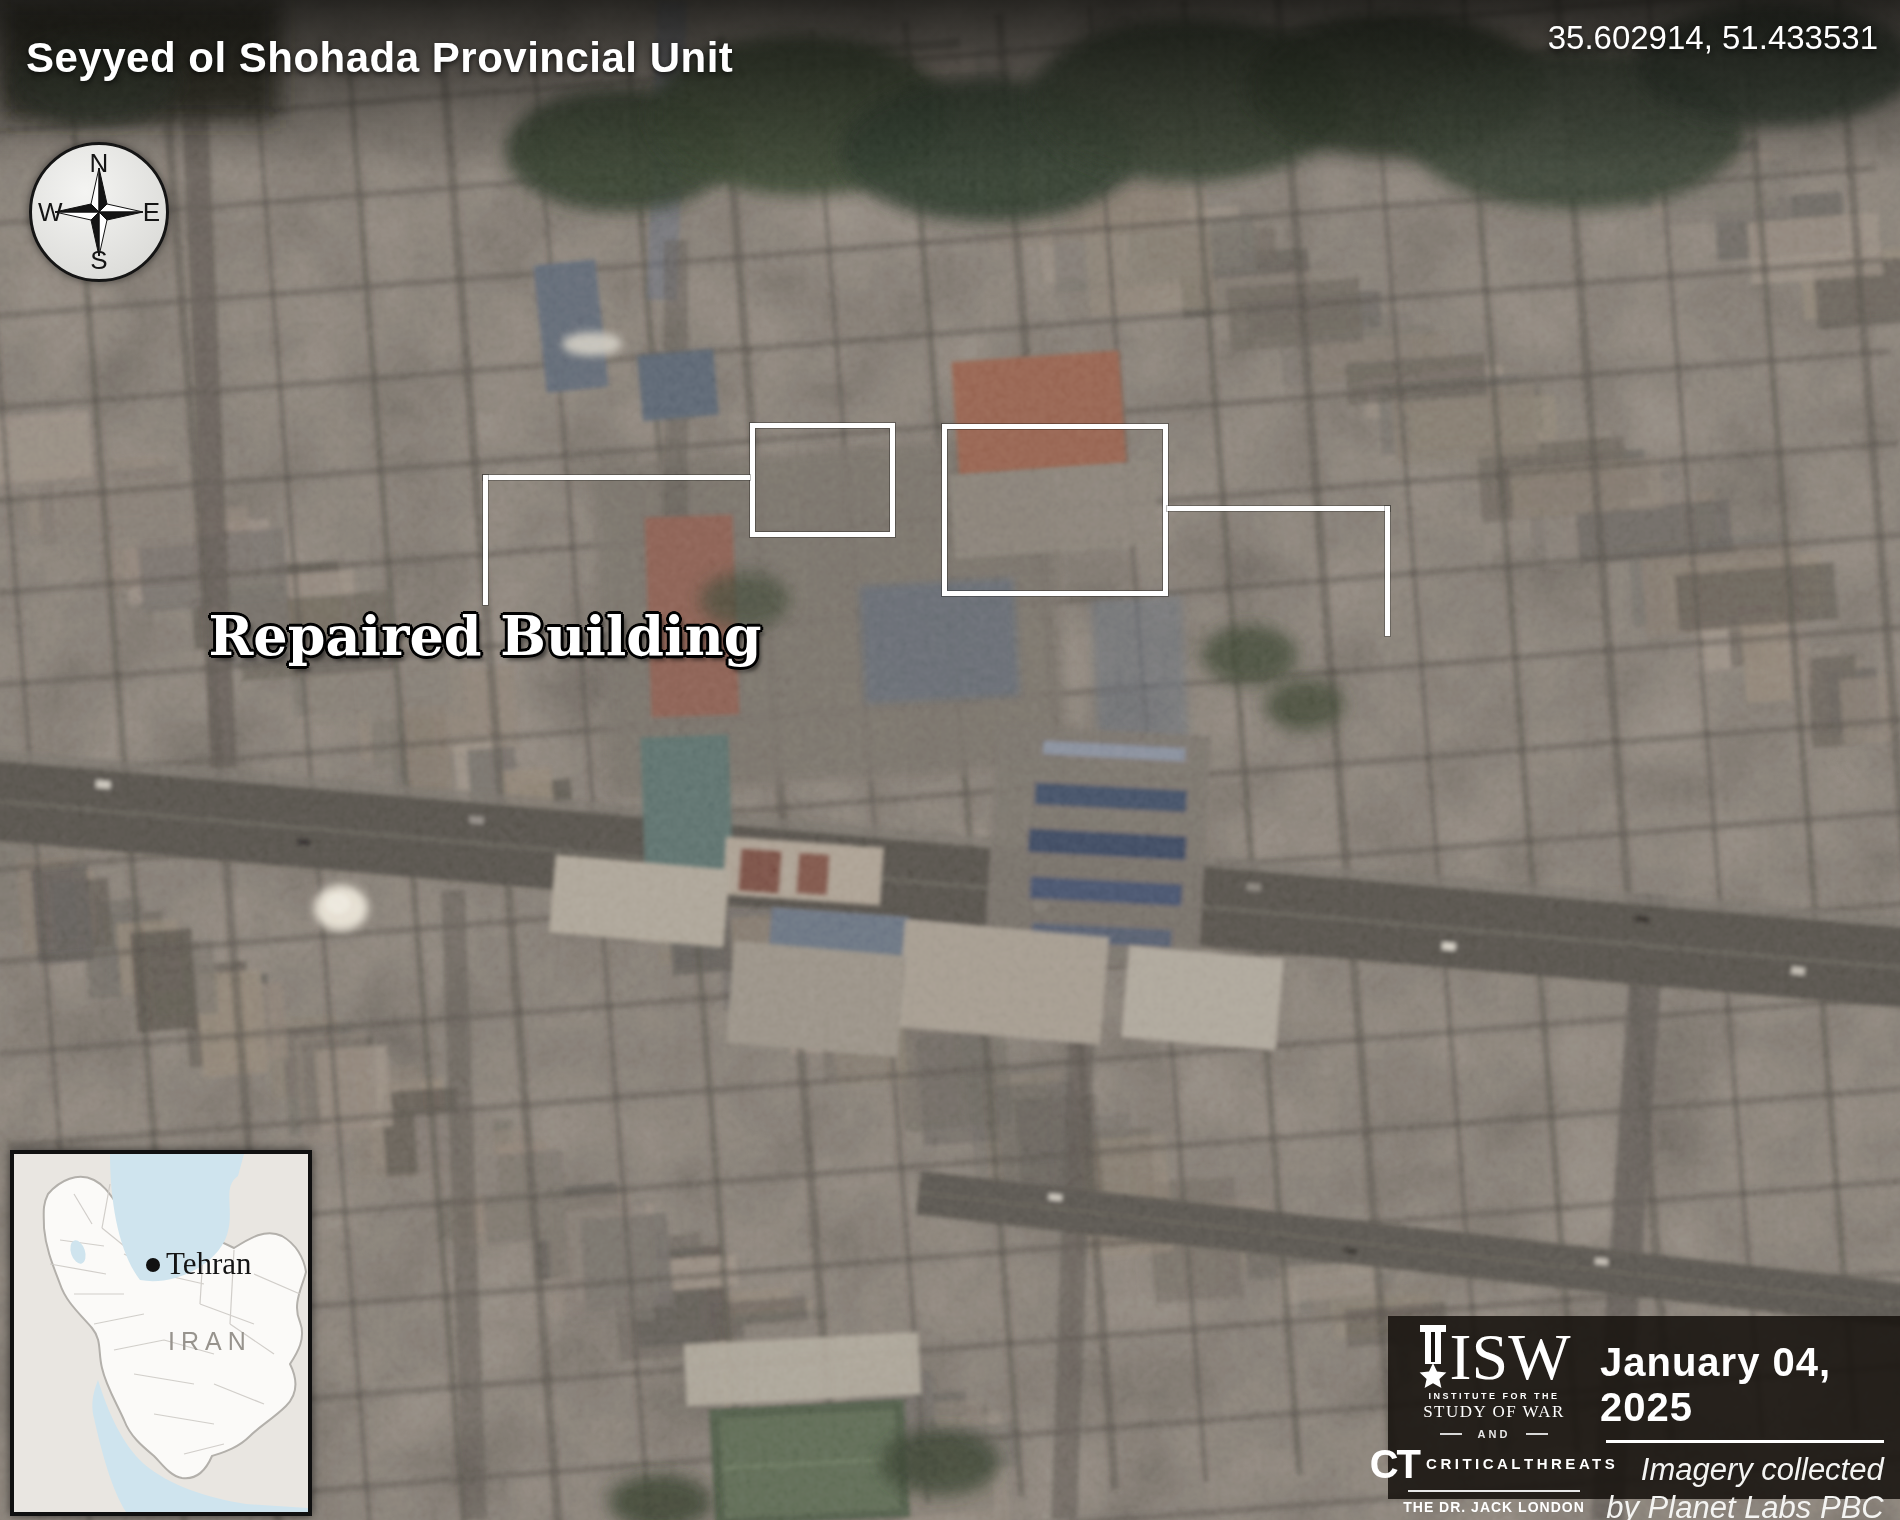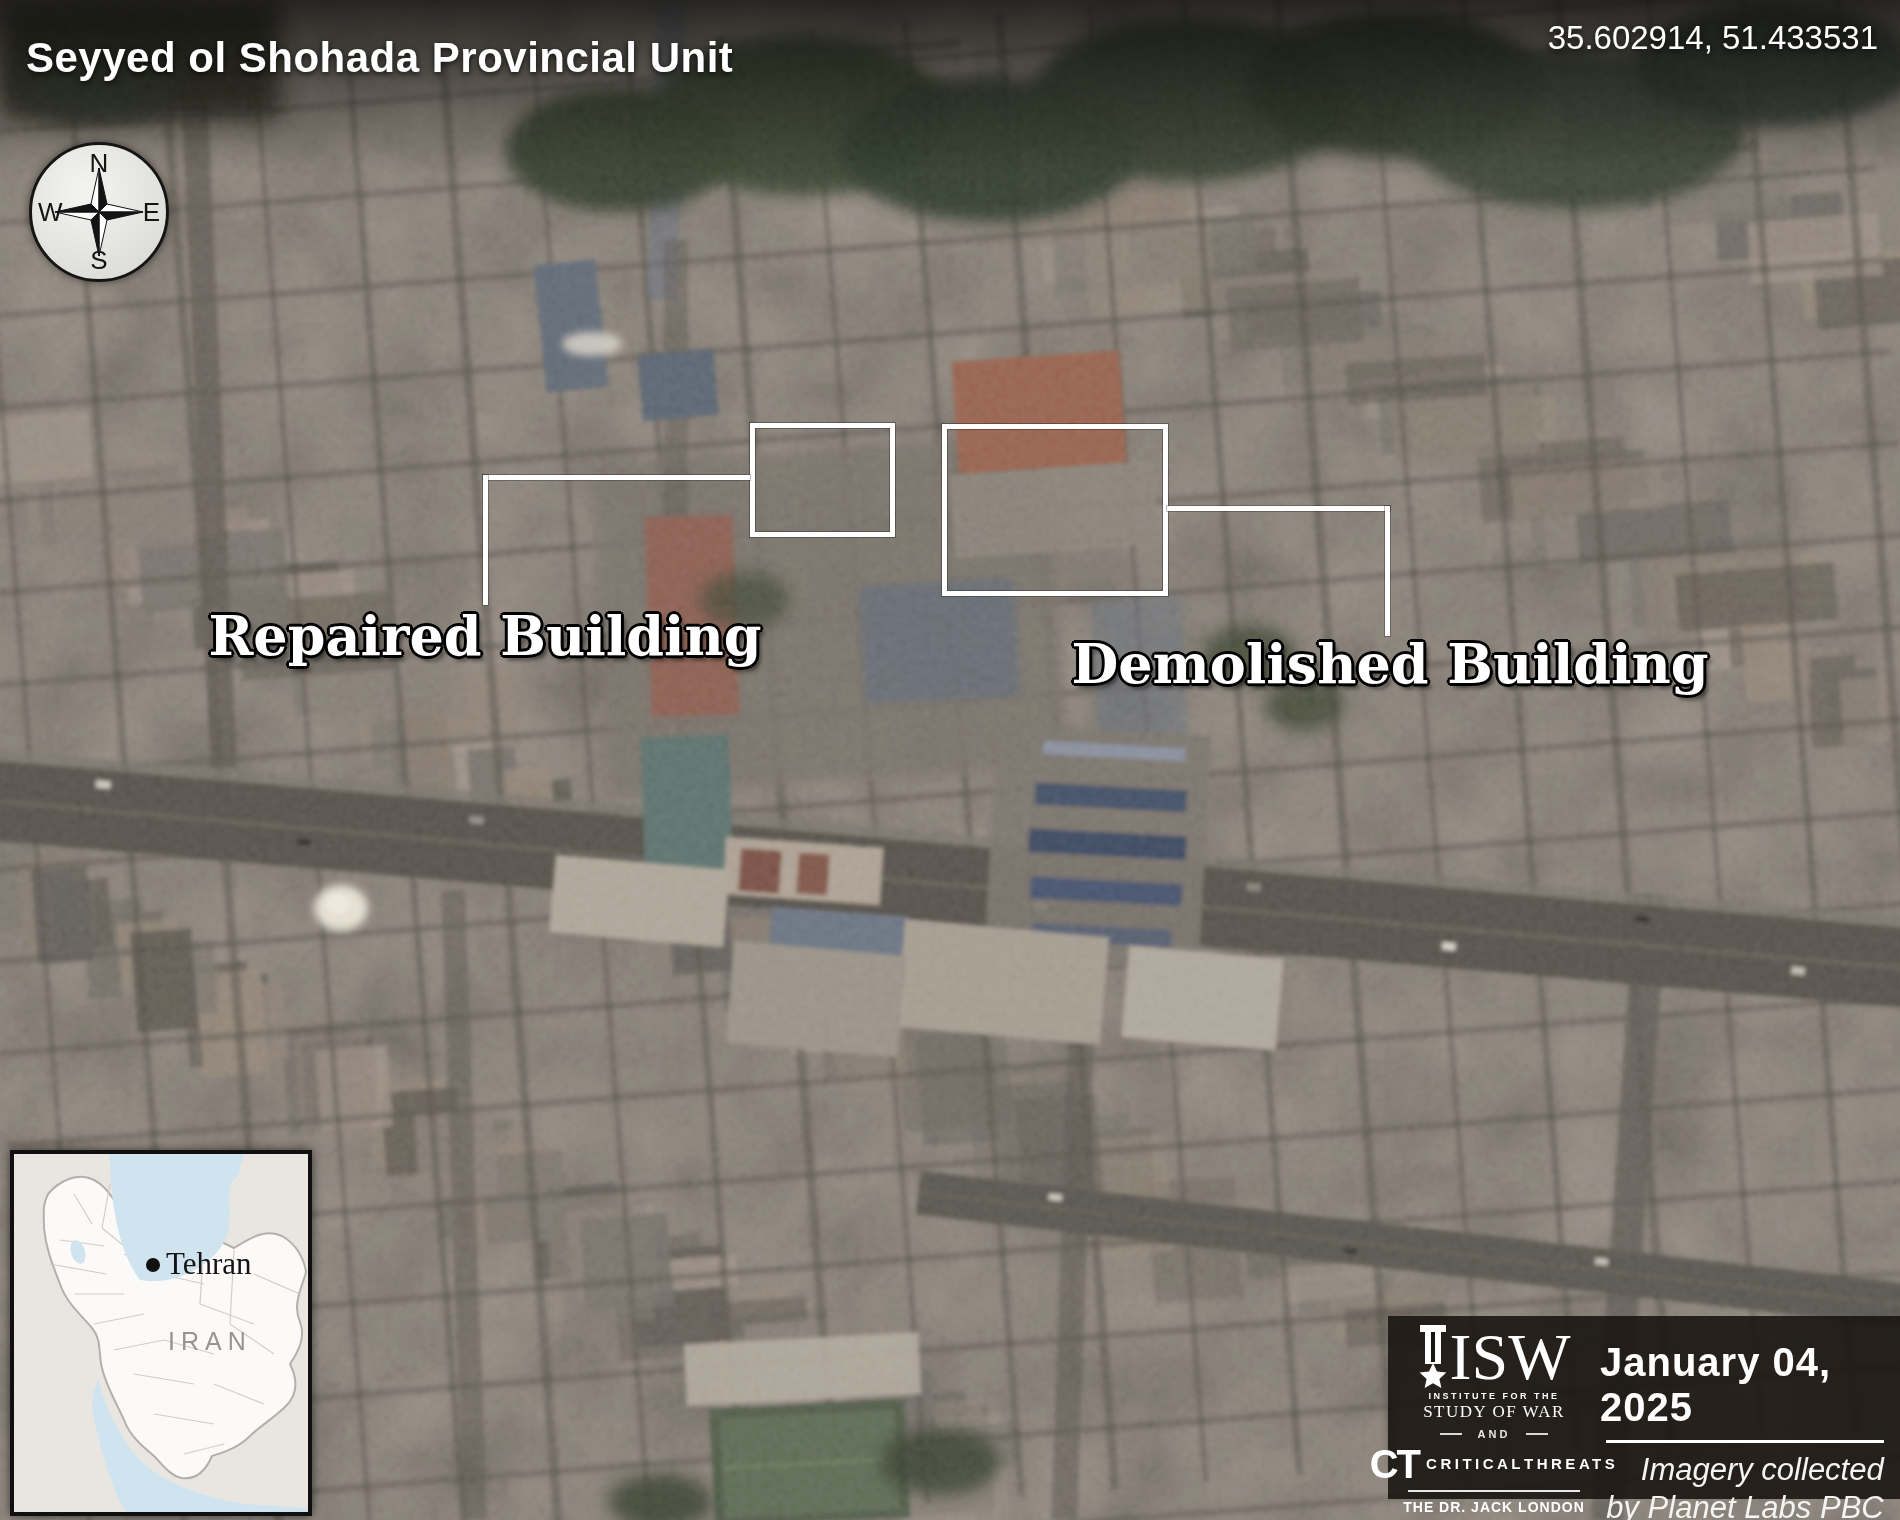--- a/index.html
+++ b/index.html
@@ -451,21 +451,20 @@
     <span class="pt w">W</span>
   </div>
 
   <div class="abox box-repaired"></div>
   <div class="abox box-demolished"></div>
   <div class="lead lead-r-h"></div>
   <div class="lead lead-r-v"></div>
   <div class="lead lead-d-h"></div>
   <div class="lead lead-d-v"></div>
   <div class="alabel lab-repaired">Repaired Building</div>
-  <div class="alabel lab-demolished">Demolished Building</div>
 
   <div class="inset">
     <svg width="294" height="358" viewBox="0 0 294 358">
       <rect x="0" y="0" width="294" height="358" fill="#e9e6e1"></rect>
       <path d="M34,40 C46,26 64,18 80,26 C92,32 98,44 106,54 C118,68 134,76 150,72 C164,68 178,78 192,82
                C204,86 212,90 220,94 C236,84 252,74 268,82 C282,90 290,104 292,118 C288,134 278,150 286,168
                C292,184 284,198 276,210 C284,226 284,240 272,252 C260,264 246,272 236,282 C224,294 210,298 198,302
                C192,316 182,326 168,324 C156,322 148,310 140,302 C128,292 116,282 110,266 C102,248 92,232 88,214
                C84,198 88,186 78,174 C66,160 52,148 46,130 C40,114 32,96 30,74 C30,60 28,52 34,40 Z" fill="#fbfaf8" stroke="#b3b0ab" stroke-width="2"></path>
       <g stroke="#ccc9c4" stroke-width="1.2" fill="none" opacity="0.9">

